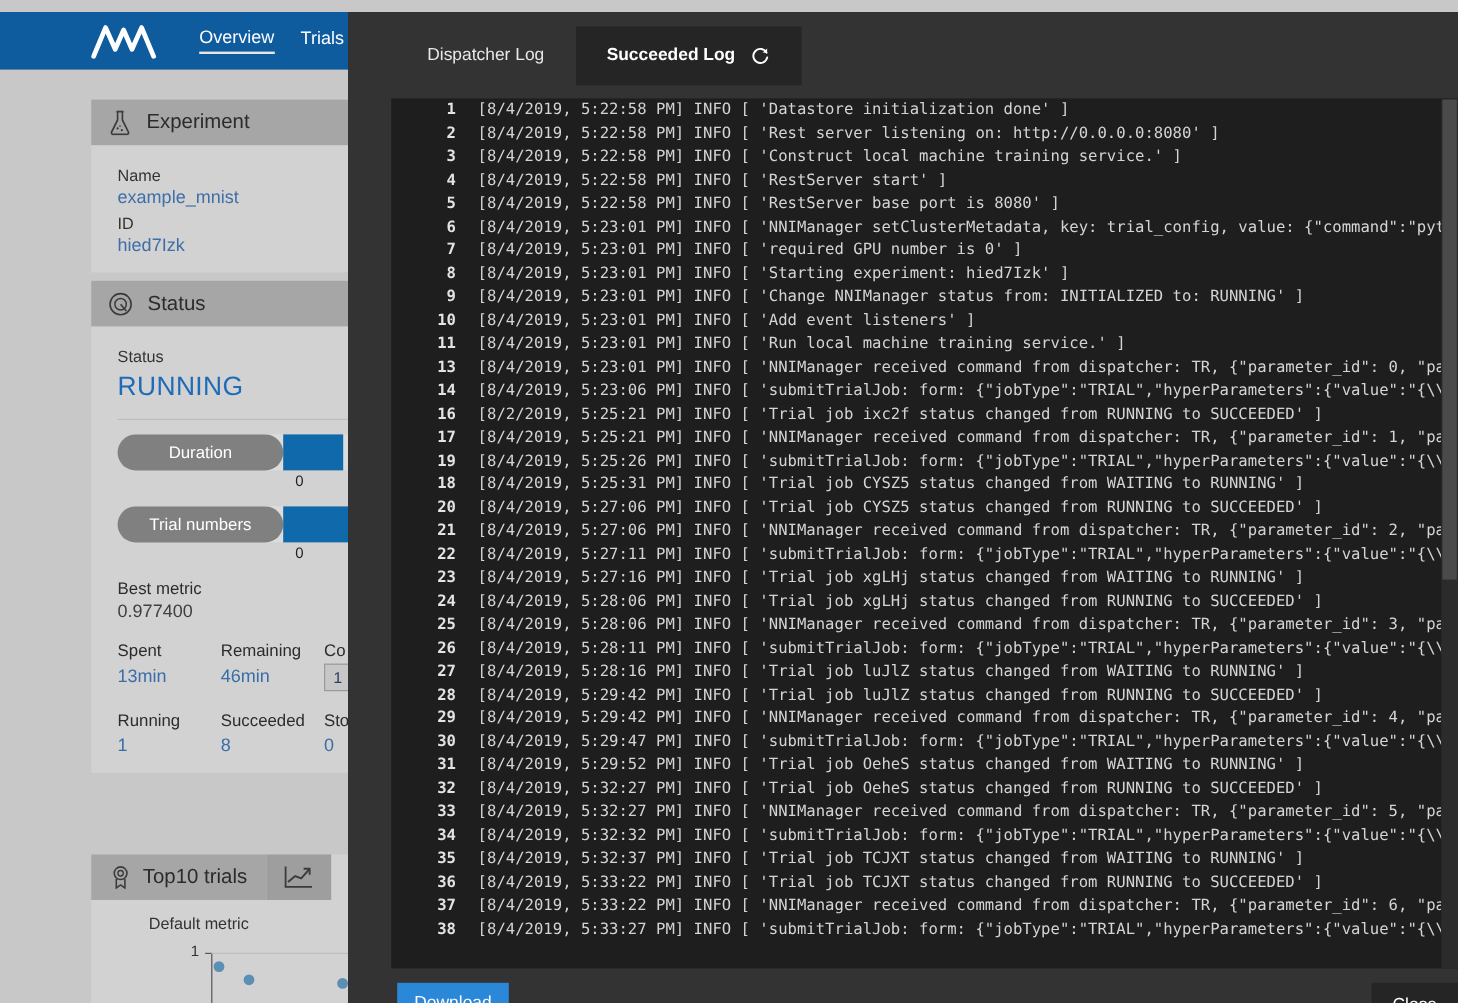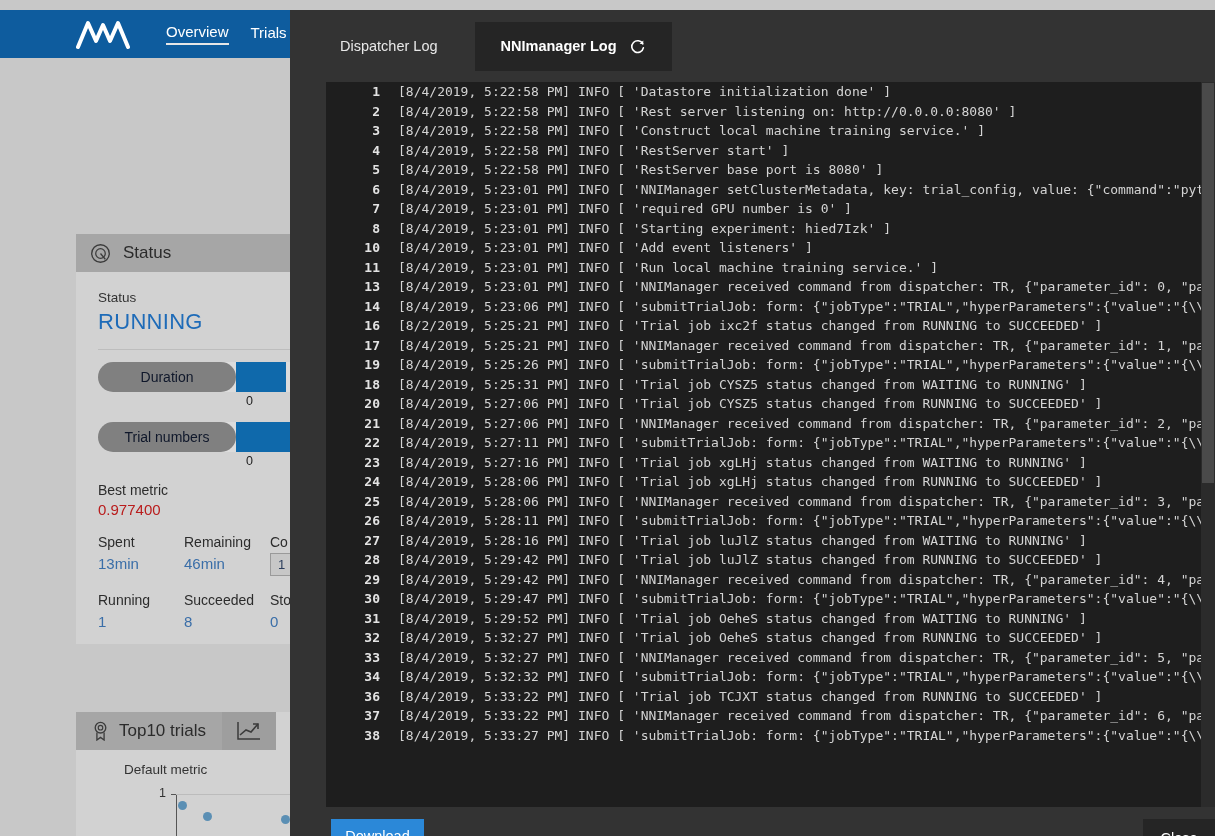--- a/index.html
+++ b/index.html
@@ -42,33 +42,33 @@
 
   #experiment-panel { left: 76px; top: 25px; width: 420px; }
   #status-panel    { left: 76px; top: 176px; width: 420px; }
 
   .status-big { font-size: 22px; color: #1e6bb8; letter-spacing: .3px; margin-top: 4px; }
   .hr { height: 1px; background: #bdbdbd; margin: 14px 0 12px 0; width: 390px; }
 
   .bar-row { display: flex; align-items: center; margin-top: 4px; }
   .bar-pill {
     height: 30px; width: 138px; border-radius: 15px;
-    background: #808080; color: #0f172a; font-size: 14px;
+    background: #808080; color: #ffffff; font-size: 14px;
     display: flex; align-items: center; justify-content: center; flex: none;
     position: relative; z-index: 2;
   }
   .bar-track {
     height: 30px; background: #dcdcdc; margin-left: -16px; padding-left: 16px;
     width: 300px; position: relative;
   }
   .bar-fill { height: 30px; background: #0f69ab; }
   .bar-caption { font-size: 12.5px; color: #222; margin: 2px 0 0 148px; }
 
   .metric-label { font-size: 14px; color: #2c2c2c; margin-top: 14px; }
-  .metric-value { font-size: 15px; color: #b91c1c; margin-top: 3px; }
+  .metric-value { font-size: 15px; color: #404040; margin-top: 3px; }
 
   .stat-grid { display: flex; margin-top: 16px; gap: 0; }
   .stat-col { width: 86px; }
   .stat-col .k { font-size: 14px; color: #2c2c2c; }
   .stat-col .v { font-size: 15px; color: #3a6ea8; margin-top: 5px; }
   .count-box {
     margin-top: 3px; width: 42px; height: 23px; background: #c7c7c7;
     border: 1px solid #9a9a9a; font-size: 13px; color: #2b3d5c;
     display: flex; align-items: center; padding-left: 7px;
   }
@@ -89,21 +89,21 @@
   .axis-vert { position: absolute; width: 1px; background: #555; left: 100px; }
   .dot { position: absolute; width: 9px; height: 9px; border-radius: 50%; background: #5b8fb4; }
 
   
   #modal {
     position: absolute; left: 290px; top: 0; width: 925px; height: 836px;
     background: #333333; z-index: 50;
     display: flex; flex-direction: column;
   }
   .modal-tabs {
-    height: 72px; display: flex; align-items: center; padding-left: 24px; gap: 11px;
+    height: 72px; display: flex; align-items: center; padding-left: 40px; gap: 0;
     flex: none;
   }
   .mtab {
     font-size: 14.5px; color: #e8e8e8; padding: 16px 26px; background: transparent;
     display: flex; align-items: center; gap: 12px; white-space: nowrap;
   }
   .mtab.active { background: #252525; font-weight: bold; color: #ffffff; }
   .refresh-ic { width: 17px; height: 17px; display: block; }
 
   .log-wrap {
@@ -159,20 +159,37 @@
         <path d="M2 28 L12 4 L20 22 L27 6 L34 22 L42 4 L52 28" fill="none" stroke="#ffffff" stroke-width="4" stroke-linecap="round" stroke-linejoin="round"></path>
       </svg>
       <div class="nav-links">
         <a class="nav-link active" href="#">Overview</a>
         <a class="nav-link" href="#">Trials d</a>
       </div>
     </div>
 
     <div class="content-area">
 
+      <div class="panel" id="experiment-panel">
+        <div class="panel-header">
+          <svg width="20" height="22" viewBox="0 0 20 22">
+            <path d="M7 2 h6 M8 2 v7 L3 19 a1.4 1.4 0 0 0 1.2 2 h11.6 A1.4 1.4 0 0 0 17 19 L12 9 V2" fill="none" stroke="#3b3b3b" stroke-width="1.4"></path>
+            <circle cx="8" cy="16" r="0.9" fill="#3b3b3b"></circle>
+            <circle cx="11.5" cy="17.5" r="0.9" fill="#3b3b3b"></circle>
+            <circle cx="10" cy="14" r="0.7" fill="#3b3b3b"></circle>
+          </svg>
+          <span class="ph-title">Experiment</span>
+        </div>
+        <div class="panel-body">
+          <div class="field-label">Name</div>
+          <div class="field-value link">example_mnist</div>
+          <div class="field-label">ID</div>
+          <div class="field-value link">hied7Izk</div>
+        </div>
+      </div>
 
       <div class="panel" id="status-panel">
         <div class="panel-header">
           <svg width="21" height="21" viewBox="0 0 22 22">
             <circle cx="11" cy="11" r="9.2" fill="none" stroke="#3b3b3b" stroke-width="1.4"></circle>
             <circle cx="11" cy="11" r="5" fill="none" stroke="#3b3b3b" stroke-width="1.3"></circle>
             <path d="M11 11 L16 17" stroke="#3b3b3b" stroke-width="1.4" fill="none"></path>
           </svg>
           <span class="ph-title">Status</span>
         </div>
@@ -272,39 +289,40 @@
     </div>
   </div>
 
   <div id="modal">
 
     <div class="modal-tabs">
       <div class="mtab">
         <span>Dispatcher Log</span>
       </div>
       <div class="mtab active">
-        <span>NNImanager Log</span>
+        <span>Succeeded Log</span>
         <svg class="refresh-ic" viewBox="0 0 18 18">
           <path d="M14.6 6.2 A6.2 6.2 0 1 0 15.2 10.4" fill="none" stroke="#ffffff" stroke-width="1.7" stroke-linecap="round"></path>
           <path d="M15.2 2.6 L15.0 6.6 L11.2 6.0 Z" fill="#ffffff"></path>
         </svg>
       </div>
     </div>
 
     <div class="log-wrap">
       <div class="log-scrollport">
         <div id="log-lines">
             <div class="log-line"><span class="ln">1</span><span>[8/4/2019, 5:22:58 PM] INFO [ 'Datastore initialization done' ]</span></div>
             <div class="log-line"><span class="ln">2</span><span>[8/4/2019, 5:22:58 PM] INFO [ 'Rest server listening on: http://0.0.0.0:8080' ]</span></div>
             <div class="log-line"><span class="ln">3</span><span>[8/4/2019, 5:22:58 PM] INFO [ 'Construct local machine training service.' ]</span></div>
             <div class="log-line"><span class="ln">4</span><span>[8/4/2019, 5:22:58 PM] INFO [ 'RestServer start' ]</span></div>
             <div class="log-line"><span class="ln">5</span><span>[8/4/2019, 5:22:58 PM] INFO [ 'RestServer base port is 8080' ]</span></div>
             <div class="log-line"><span class="ln">6</span><span>[8/4/2019, 5:23:01 PM] INFO [ 'NNIManager setClusterMetadata, key: trial_config, value: {"command":"pytho</span></div>
             <div class="log-line"><span class="ln">7</span><span>[8/4/2019, 5:23:01 PM] INFO [ 'required GPU number is 0' ]</span></div>
             <div class="log-line"><span class="ln">8</span><span>[8/4/2019, 5:23:01 PM] INFO [ 'Starting experiment: hied7Izk' ]</span></div>
+            <div class="log-line"><span class="ln">9</span><span>[8/4/2019, 5:23:01 PM] INFO [ 'Change NNIManager status from: INITIALIZED to: RUNNING' ]</span></div>
             <div class="log-line"><span class="ln">10</span><span>[8/4/2019, 5:23:01 PM] INFO [ 'Add event listeners' ]</span></div>
             <div class="log-line"><span class="ln">11</span><span>[8/4/2019, 5:23:01 PM] INFO [ 'Run local machine training service.' ]</span></div>
             <div class="log-line"><span class="ln">13</span><span>[8/4/2019, 5:23:01 PM] INFO [ 'NNIManager received command from dispatcher: TR, {"parameter_id": 0, "para</span></div>
             <div class="log-line"><span class="ln">14</span><span>[8/4/2019, 5:23:06 PM] INFO [ 'submitTrialJob: form: {"jobType":"TRIAL","hyperParameters":{"value":"{\\"p</span></div>
             <div class="log-line"><span class="ln">16</span><span>[8/2/2019, 5:25:21 PM] INFO [ 'Trial job ixc2f status changed from RUNNING to SUCCEEDED' ]</span></div>
             <div class="log-line"><span class="ln">17</span><span>[8/4/2019, 5:25:21 PM] INFO [ 'NNIManager received command from dispatcher: TR, {"parameter_id": 1, "para</span></div>
             <div class="log-line"><span class="ln">19</span><span>[8/4/2019, 5:25:26 PM] INFO [ 'submitTrialJob: form: {"jobType":"TRIAL","hyperParameters":{"value":"{\\"p</span></div>
             <div class="log-line"><span class="ln">18</span><span>[8/4/2019, 5:25:31 PM] INFO [ 'Trial job CYSZ5 status changed from WAITING to RUNNING' ]</span></div>
             <div class="log-line"><span class="ln">20</span><span>[8/4/2019, 5:27:06 PM] INFO [ 'Trial job CYSZ5 status changed from RUNNING to SUCCEEDED' ]</span></div>
             <div class="log-line"><span class="ln">21</span><span>[8/4/2019, 5:27:06 PM] INFO [ 'NNIManager received command from dispatcher: TR, {"parameter_id": 2, "para</span></div>
@@ -314,20 +332,21 @@
             <div class="log-line"><span class="ln">25</span><span>[8/4/2019, 5:28:06 PM] INFO [ 'NNIManager received command from dispatcher: TR, {"parameter_id": 3, "para</span></div>
             <div class="log-line"><span class="ln">26</span><span>[8/4/2019, 5:28:11 PM] INFO [ 'submitTrialJob: form: {"jobType":"TRIAL","hyperParameters":{"value":"{\\"p</span></div>
             <div class="log-line"><span class="ln">27</span><span>[8/4/2019, 5:28:16 PM] INFO [ 'Trial job luJlZ status changed from WAITING to RUNNING' ]</span></div>
             <div class="log-line"><span class="ln">28</span><span>[8/4/2019, 5:29:42 PM] INFO [ 'Trial job luJlZ status changed from RUNNING to SUCCEEDED' ]</span></div>
             <div class="log-line"><span class="ln">29</span><span>[8/4/2019, 5:29:42 PM] INFO [ 'NNIManager received command from dispatcher: TR, {"parameter_id": 4, "para</span></div>
             <div class="log-line"><span class="ln">30</span><span>[8/4/2019, 5:29:47 PM] INFO [ 'submitTrialJob: form: {"jobType":"TRIAL","hyperParameters":{"value":"{\\"p</span></div>
             <div class="log-line"><span class="ln">31</span><span>[8/4/2019, 5:29:52 PM] INFO [ 'Trial job OeheS status changed from WAITING to RUNNING' ]</span></div>
             <div class="log-line"><span class="ln">32</span><span>[8/4/2019, 5:32:27 PM] INFO [ 'Trial job OeheS status changed from RUNNING to SUCCEEDED' ]</span></div>
             <div class="log-line"><span class="ln">33</span><span>[8/4/2019, 5:32:27 PM] INFO [ 'NNIManager received command from dispatcher: TR, {"parameter_id": 5, "para</span></div>
             <div class="log-line"><span class="ln">34</span><span>[8/4/2019, 5:32:32 PM] INFO [ 'submitTrialJob: form: {"jobType":"TRIAL","hyperParameters":{"value":"{\\"p</span></div>
+            <div class="log-line"><span class="ln">35</span><span>[8/4/2019, 5:32:37 PM] INFO [ 'Trial job TCJXT status changed from WAITING to RUNNING' ]</span></div>
             <div class="log-line"><span class="ln">36</span><span>[8/4/2019, 5:33:22 PM] INFO [ 'Trial job TCJXT status changed from RUNNING to SUCCEEDED' ]</span></div>
             <div class="log-line"><span class="ln">37</span><span>[8/4/2019, 5:33:22 PM] INFO [ 'NNIManager received command from dispatcher: TR, {"parameter_id": 6, "para</span></div>
             <div class="log-line"><span class="ln">38</span><span>[8/4/2019, 5:33:27 PM] INFO [ 'submitTrialJob: form: {"jobType":"TRIAL","hyperParameters":{"value":"{\\"p</span></div>
           </div>
       </div>
       <div class="log-scrollbar">
         <div class="log-thumb"></div>
       </div>
     </div>
 

